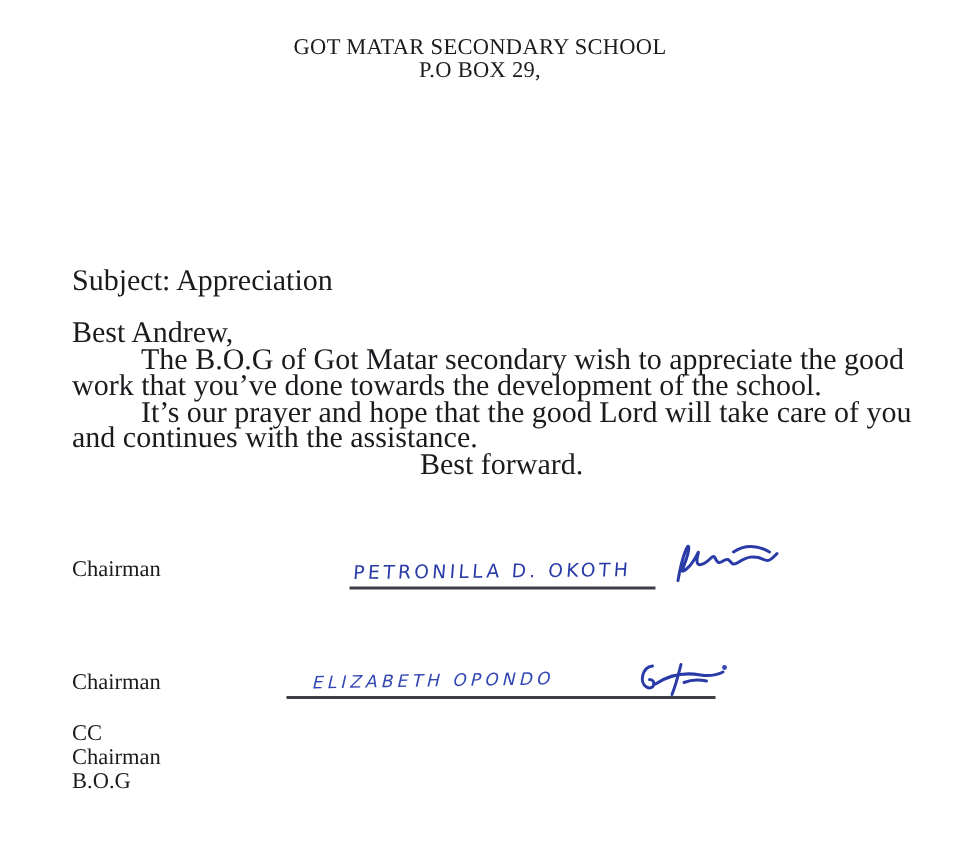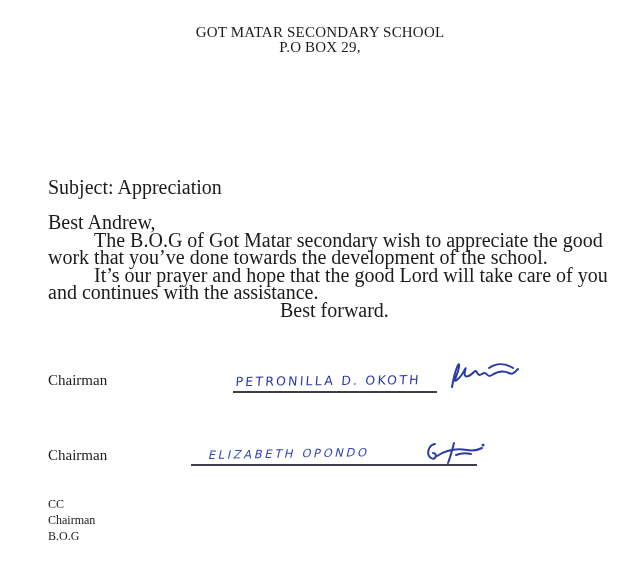--- a/index.html
+++ b/index.html
@@ -83,23 +83,22 @@
     stroke: #2a3ba8;
     stroke-width: 2;
     stroke-linecap: round;
     stroke-linejoin: round;
   }
   .flourish .dot { fill: #3347b5; }
   .cc-block {
     position: absolute;
     left: 48px;
     top: 481px;
-    font-size: 12px;
+    font-size: 15px;
     line-height: 16px;
-    margin-top: 15px;
   }
 </style>
 </head>
 <body>
 
 <div class="page">
 
   <div class="letterhead">
     <div>GOT MATAR SECONDARY SCHOOL</div>
     <div>P.O BOX 29,</div>

